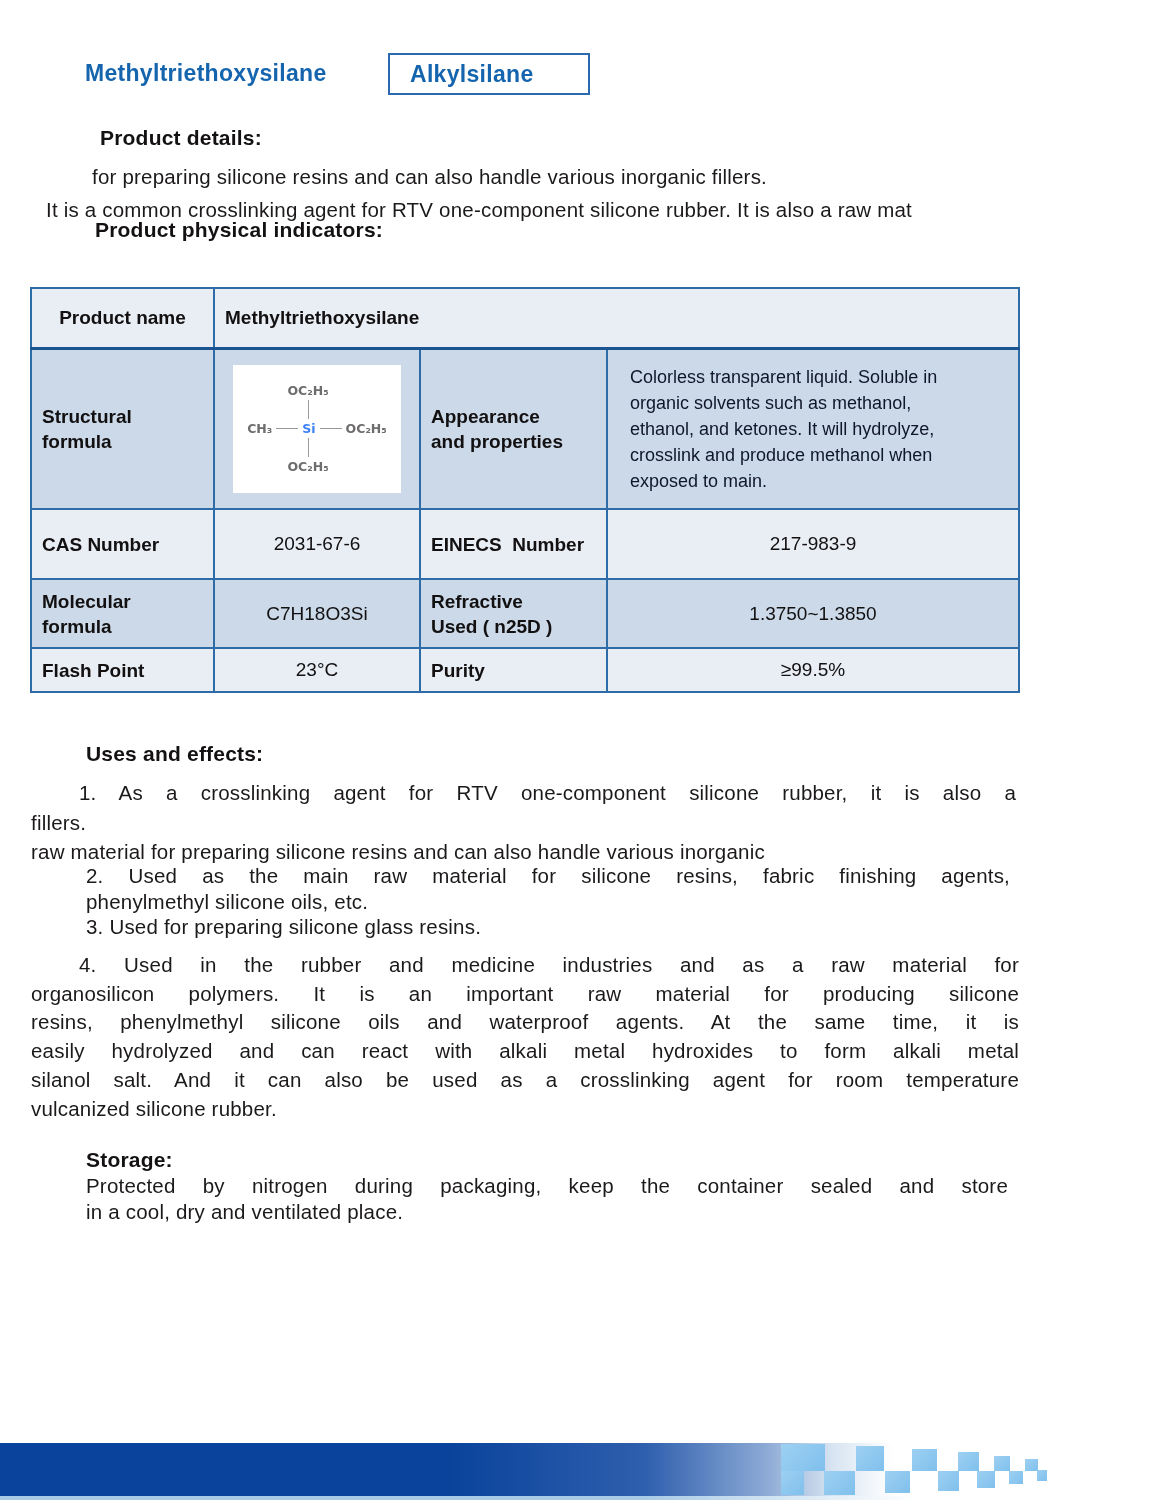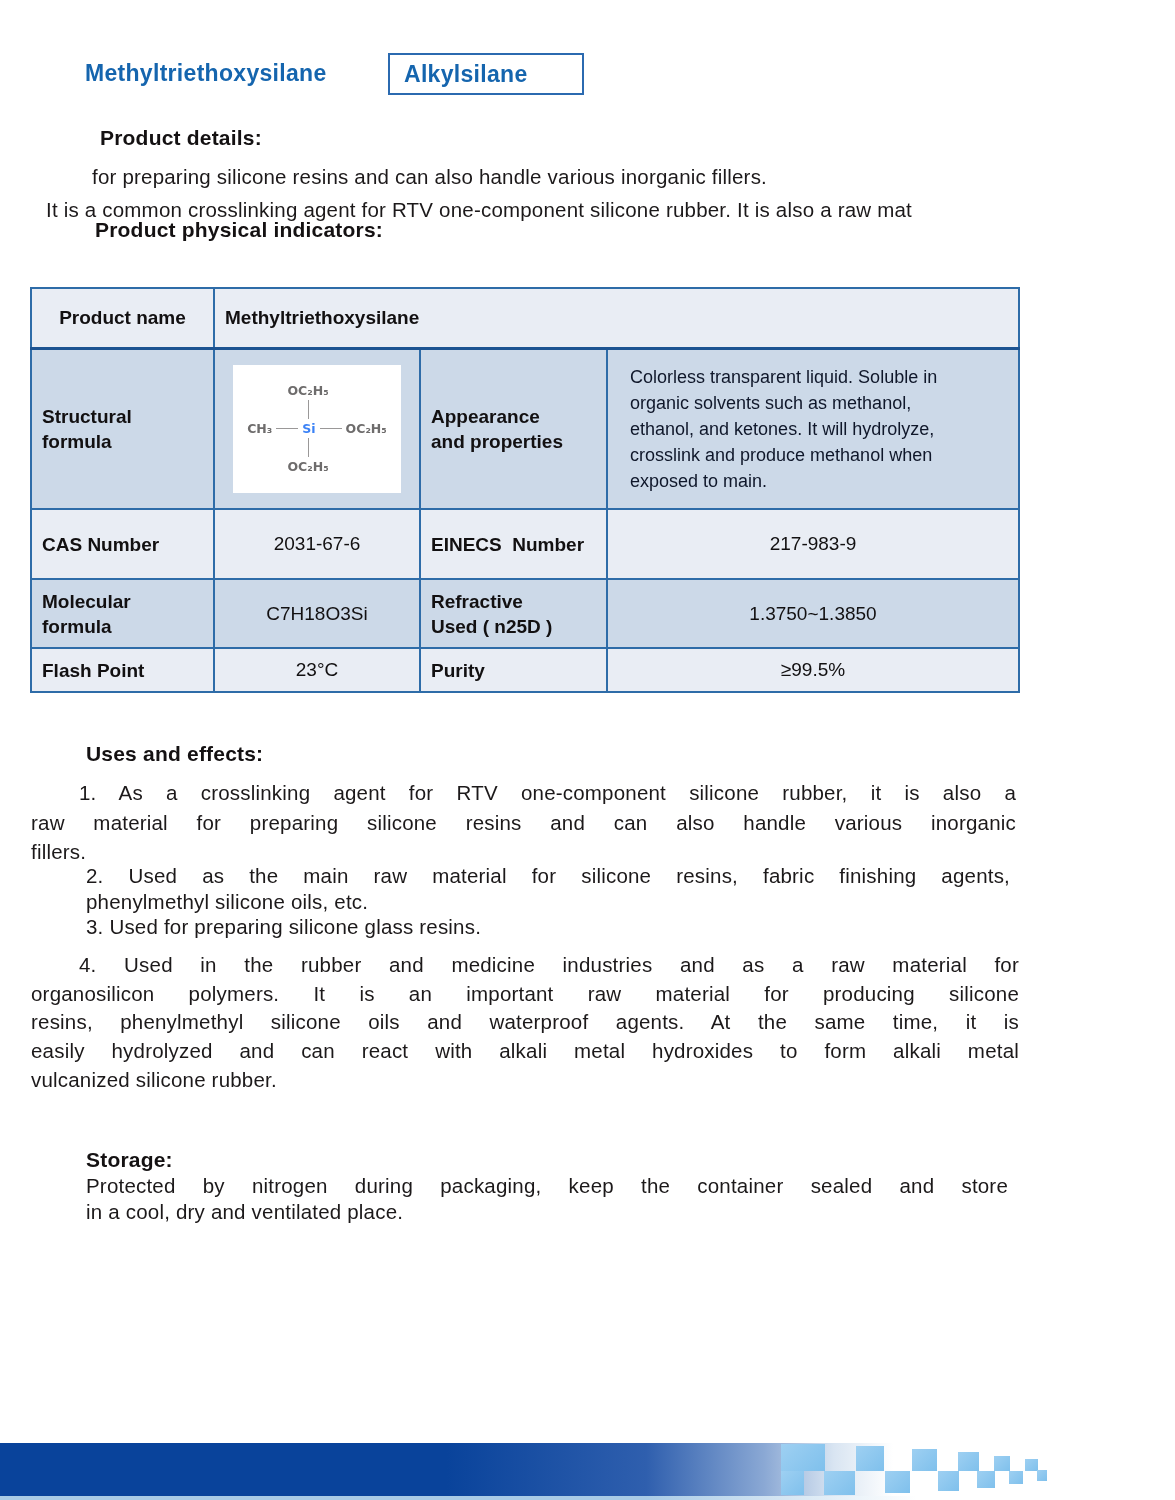--- a/index.html
+++ b/index.html
@@ -9,21 +9,21 @@
     font-family:"Liberation Sans", sans-serif;
   }
   .abs{position:absolute;}
 
   
   .page-title{
     left:85px;top:60px;font-size:23px;font-weight:bold;color:#1565ae;letter-spacing:.3px;
   }
   .category-box{
     left:388px;top:53px;width:178px;height:38px;border:2px solid #2b6ab0;
-    display:flex;align-items:center;padding-left:14px;box-sizing:content-box;
+    display:flex;align-items:center;padding-left:20px;box-sizing:content-box;
   }
   .category-box span{font-size:23px;font-weight:bold;color:#1565ae;letter-spacing:.3px;}
 
   
   .heading{font-size:21px;font-weight:bold;color:#141112;letter-spacing:.2px;}
   .h-details{left:100px;top:126px;}
   .h-ind{left:95px;top:218px;}
   .h-uses{left:86px;top:742px;}
   .h-storage{left:86px;top:1148px;}
 
@@ -169,35 +169,36 @@
     <td class="center">23°C</td>
     <td class="lbl">Purity</td>
     <td class="center">≥99.5%</td>
   </tr>
 </tbody>
   </table>
 
 <div class="abs heading h-uses">Uses and effects:</div>
 <div class="abs para jpara p1">
     <div>1. As a crosslinking agent for RTV one-component silicone rubber, it is also a</div>
+    <div>fillers.</div>
     <div>raw material for preparing silicone resins and can also handle various inorganic</div>
-    <div>fillers.</div>
   </div>
 <div class="abs para jpara p2">
     <div>2. Used as the main raw material for silicone resins, fabric finishing agents,</div>
     <div>phenylmethyl silicone oils, etc.</div>
   </div>
 <div class="abs para p3">
     <div>3. Used for preparing silicone glass resins.</div>
   </div>
 <div class="abs para jpara p4">
     <div>4. Used in the rubber and medicine industries and as a raw material for</div>
     <div>organosilicon polymers. It is an important raw material for producing silicone</div>
     <div>resins, phenylmethyl silicone oils and waterproof agents. At the same time, it is</div>
     <div>easily hydrolyzed and can react with alkali metal hydroxides to form alkali metal</div>
+    <div>silanol salt. And it can also be used as a crosslinking agent for room temperature</div>
     <div>vulcanized silicone rubber.</div>
   </div>
 
 <div class="abs heading h-storage">Storage:</div>
 <div class="abs para jpara storage-par">
     <div>Protected by nitrogen during packaging, keep the container sealed and store</div>
     <div>in a cool, dry and ventilated place.</div>
   </div>
 
 <div class="abs bottom-bar"></div>

